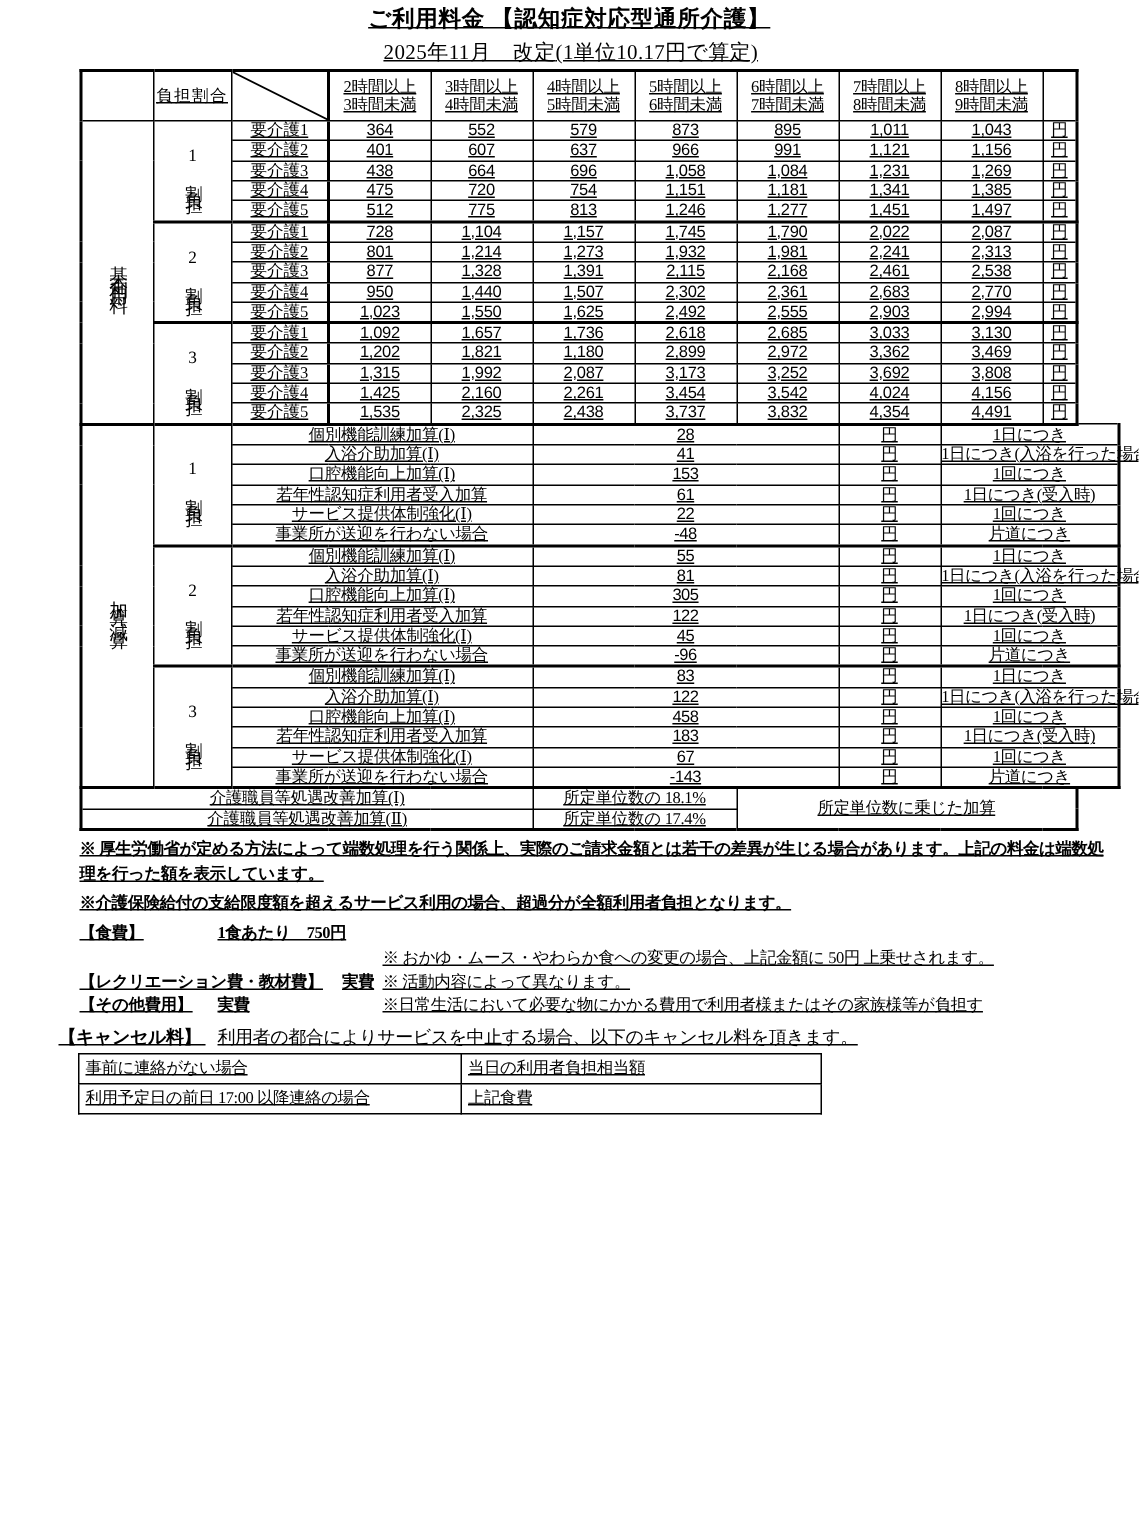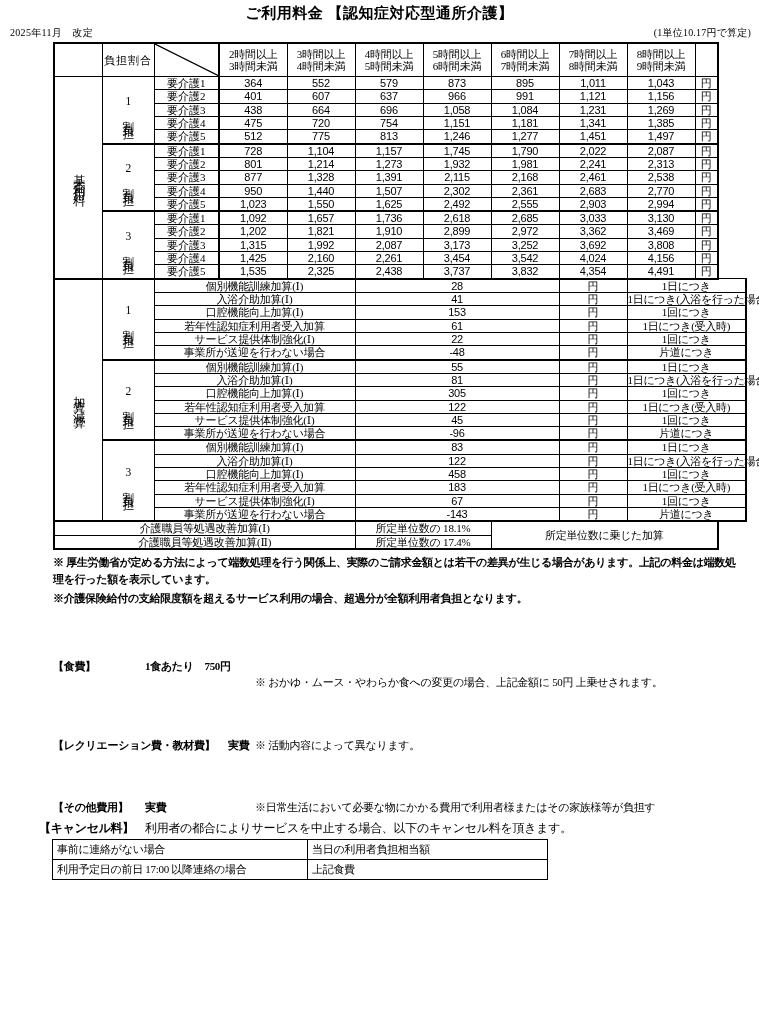--- a/index.html
+++ b/index.html
@@ -15,37 +15,38 @@
     color: #000000;
     position: relative;
     overflow: hidden;
     font-size: 11px;
   }
   .page {
     position: relative;
     width: 759px;
     height: 775px;
     box-sizing: border-box;
+    text-decoration: underline;
   }
 
   
   .doc-title {
     text-align: center;
     font-size: 15px;
     font-weight: bold;
     letter-spacing: 0.5px;
     padding-top: 4px;
     line-height: 1.2;
   }
   .subhead {
     display: flex;
-    justify-content: space-between;
+    justify-content: center;
     align-items: flex-end;
     padding: 4px 8px 2px 10px;
-    font-size: 10px;
+    font-size: 14px;
   }
   .subhead .left { letter-spacing: 0.3px; }
   .subhead .right { letter-spacing: 0.2px; }
 
   
   .tbl-wrap { padding: 0 12px 0 53px; box-sizing: border-box; }
   table.main {
     border-collapse: collapse;
     width: 694px;
     table-layout: fixed;
@@ -177,21 +178,20 @@
 
   .fees {
     padding: 4px 14px 0 53px;
     font-size: 11px;
   }
   .fee-row {
     display: flex;
     align-items: center;
     margin-bottom: 1px;
     line-height: 1.3;
-    margin-top: 48px;
   }
   .fee-label {
     font-weight: bold;
     letter-spacing: -0.3px;
     white-space: nowrap;
   }
   .fee-amount {
     font-weight: bold;
     letter-spacing: -0.3px;
     white-space: nowrap;
@@ -393,21 +393,21 @@
             <td class="amt">2,618</td>
             <td class="amt">2,685</td>
             <td class="amt">3,033</td>
             <td class="amt">3,130</td>
             <td class="yen-col outer-right">円</td>
           </tr>
           <tr>
             <td class="care-lvl thickr">要介護2</td>
             <td class="amt">1,202</td>
             <td class="amt">1,821</td>
-            <td class="amt">1,910</td>
+            <td class="amt">1,180</td>
             <td class="amt">2,899</td>
             <td class="amt">2,972</td>
             <td class="amt">3,362</td>
             <td class="amt">3,469</td>
             <td class="yen-col outer-right">円</td>
           </tr>
           <tr>
             <td class="care-lvl thickr">要介護3</td>
             <td class="amt">1,315</td>
             <td class="amt">1,992</td>

